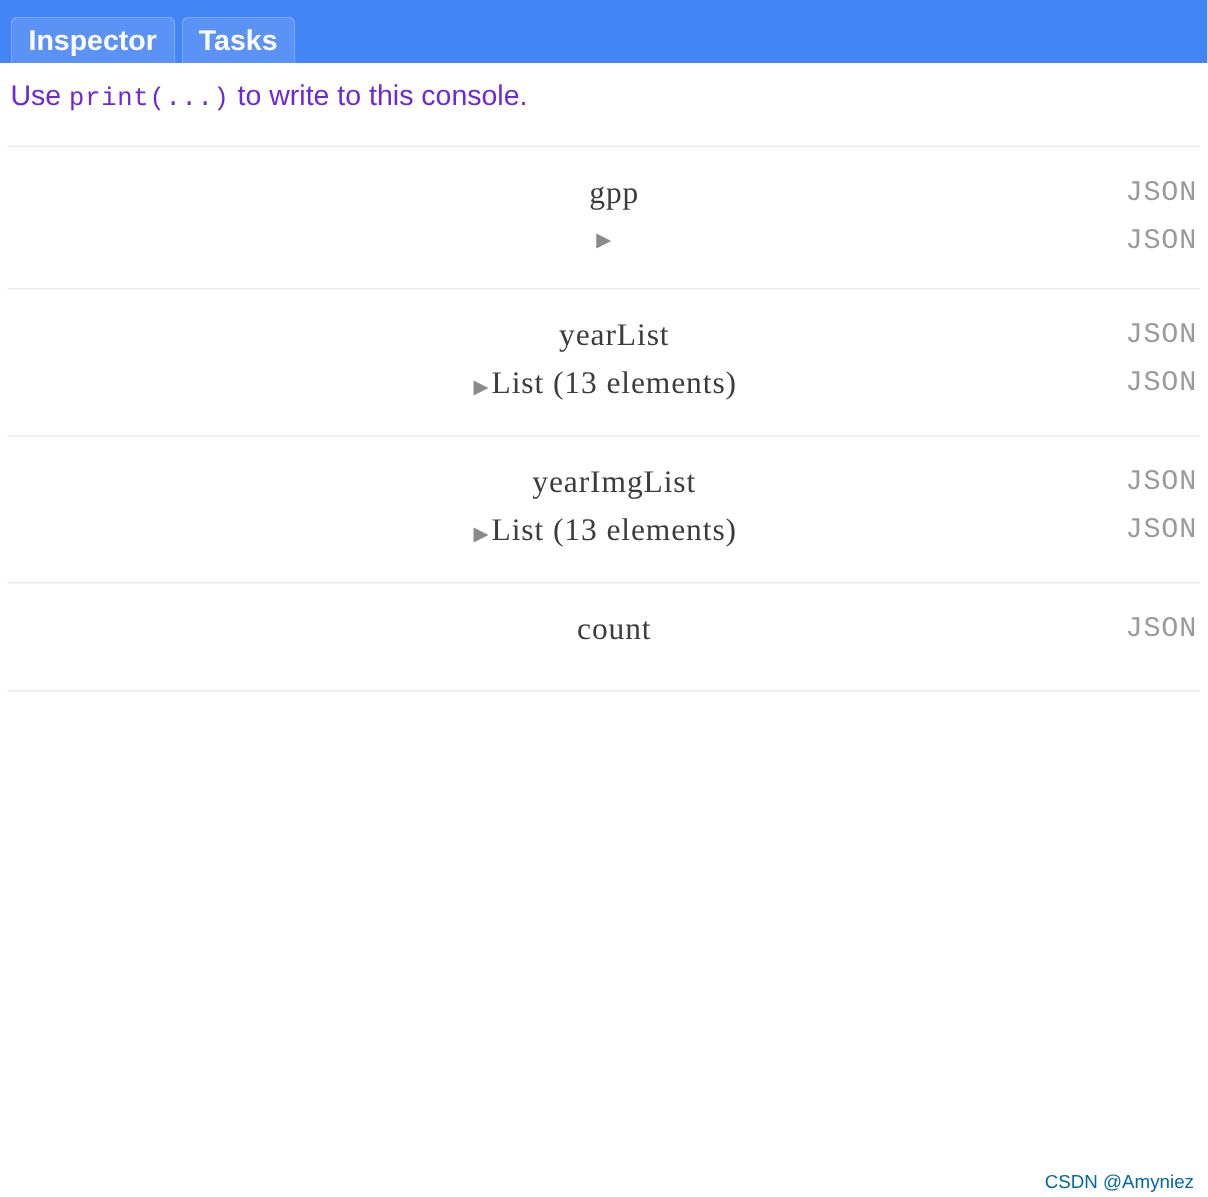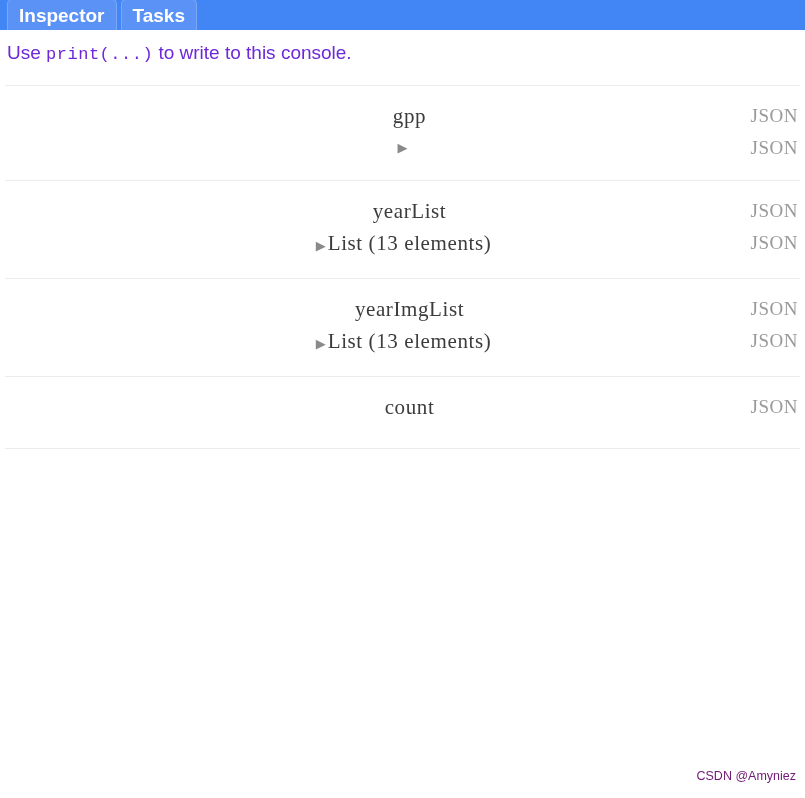--- a/index.html
+++ b/index.html
@@ -10,21 +10,21 @@
     width: 805px;
     height: 798px;
     background: #ffffff;
     font-family: "Liberation Sans", sans-serif;
     overflow: hidden;
     position: relative;
   }
 
   
   #tab-bar {
-    height: 30px;
+    height: 42px;
     background: #4285f4;
     display: flex;
     align-items: flex-end;
     padding-left: 7px;
     box-sizing: border-box;
   }
   .tab {
     height: 31px;
     line-height: 31px;
     padding: 0 11px;
@@ -119,35 +119,35 @@
     letter-spacing: 0.6px;
     white-space: nowrap;
   }
   .log-label {
     color: #3c3c3c;
   }
 
   .json-link {
     position: absolute;
     right: 2px;
-    font-family: Liberation Serif, serif;
+    font-family: Liberation Mono, monospace;
     font-size: 19px;
     color: #9a9a9a;
     line-height: 32px;
     letter-spacing: 0.5px;
     cursor: pointer;
     user-select: none;
   }
 
   #watermark {
     position: absolute;
     right: 9px;
     bottom: 7px;
     font-size: 12.5px;
-    color: #701a75;
+    color: #0369a1;
     font-family: "Liberation Sans", sans-serif;
     user-select: none;
   }
 </style>
 </head>
 <body>
 
 <div id="tab-bar">
   <div class="tab inactive">
     <span>Inspector</span>

